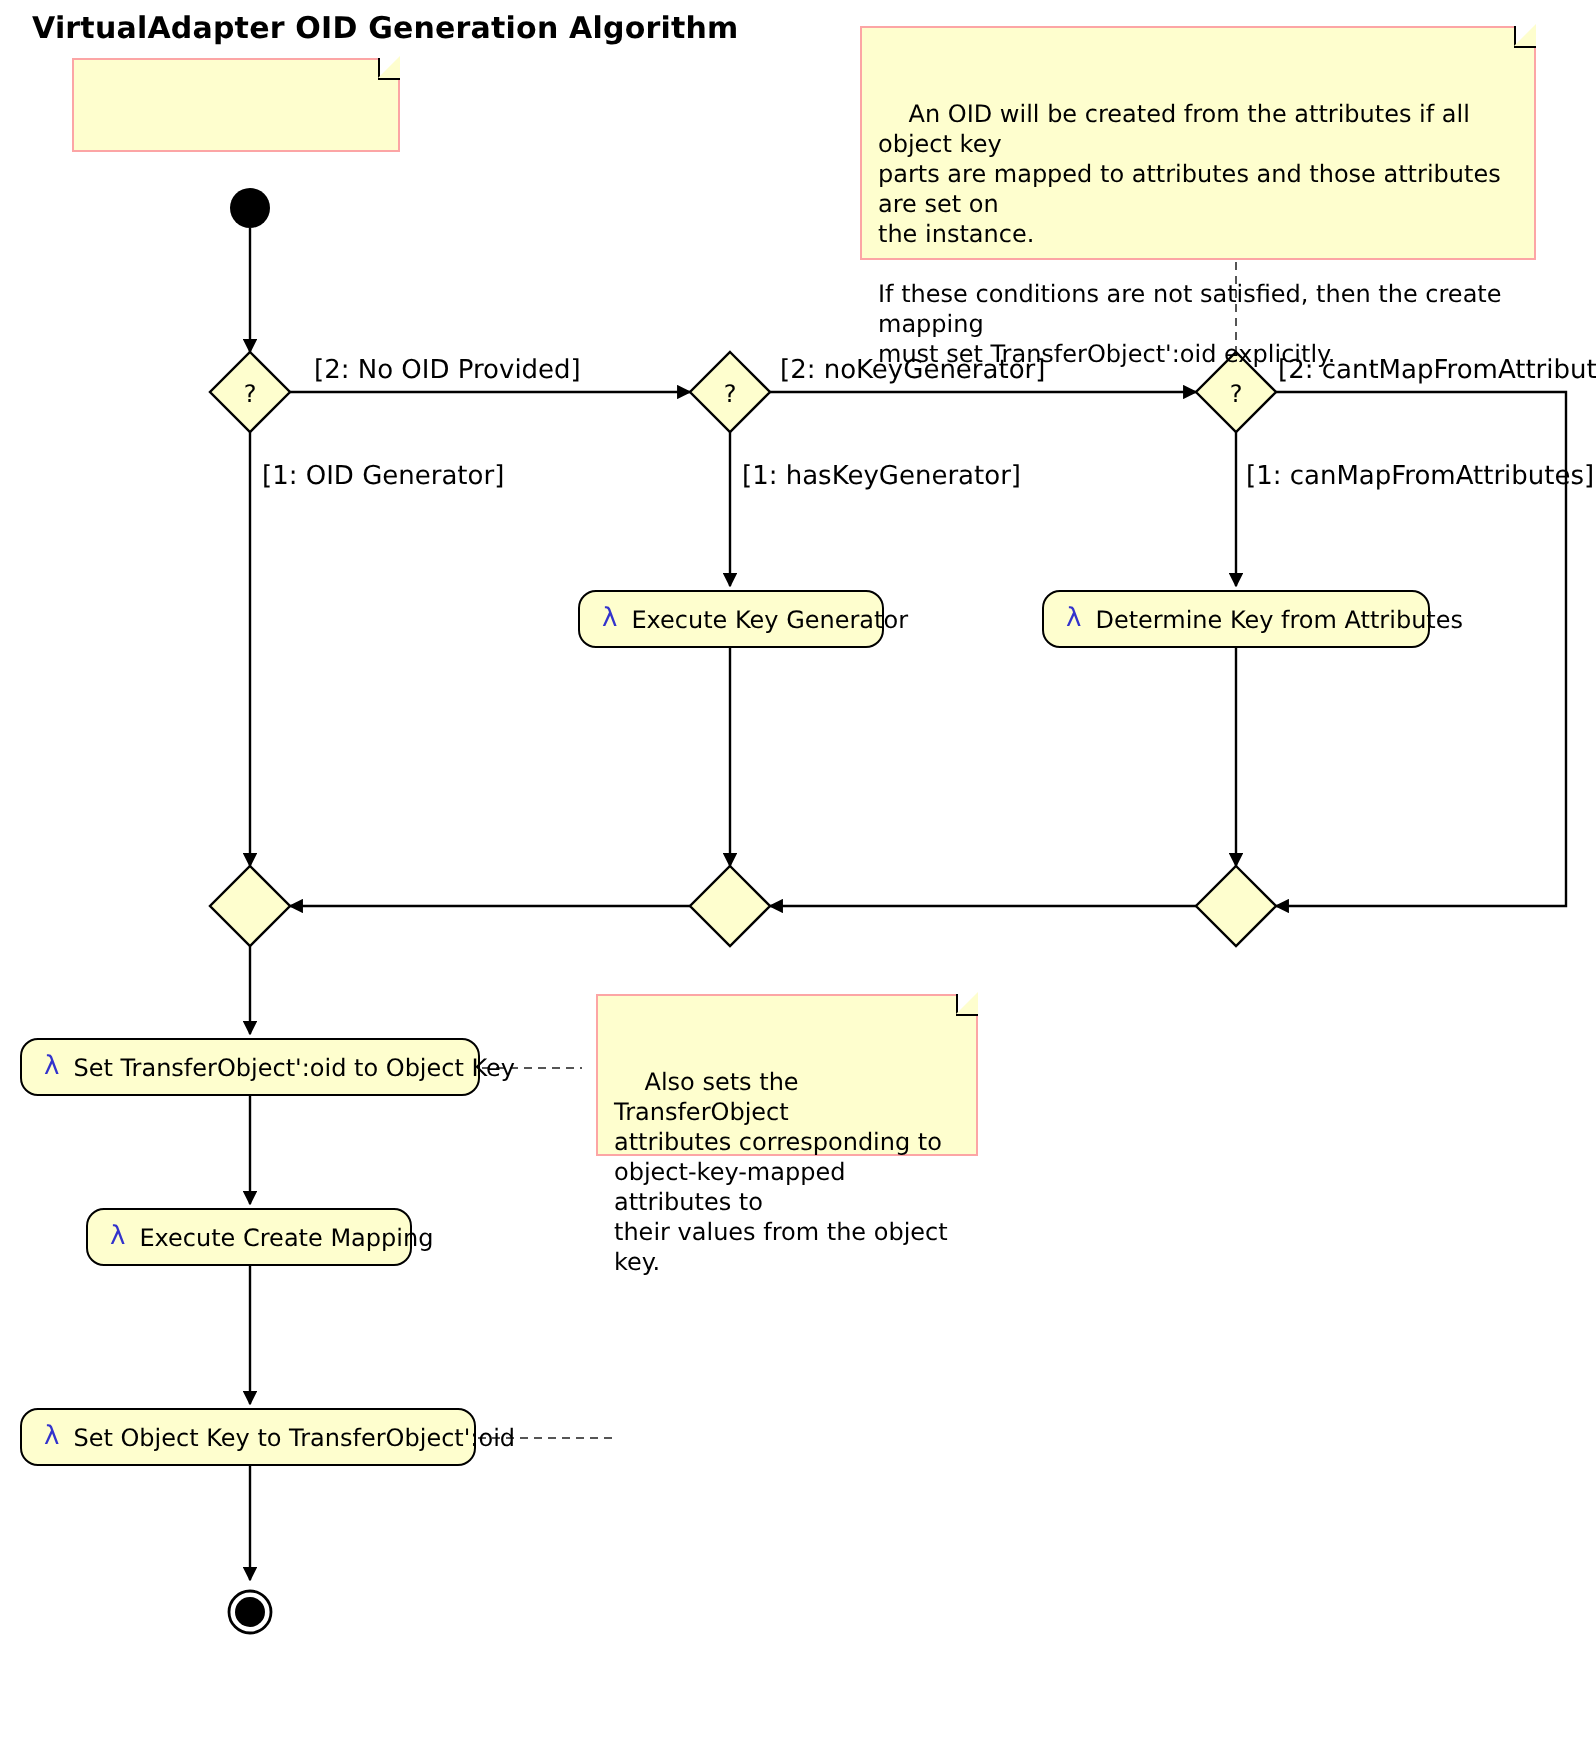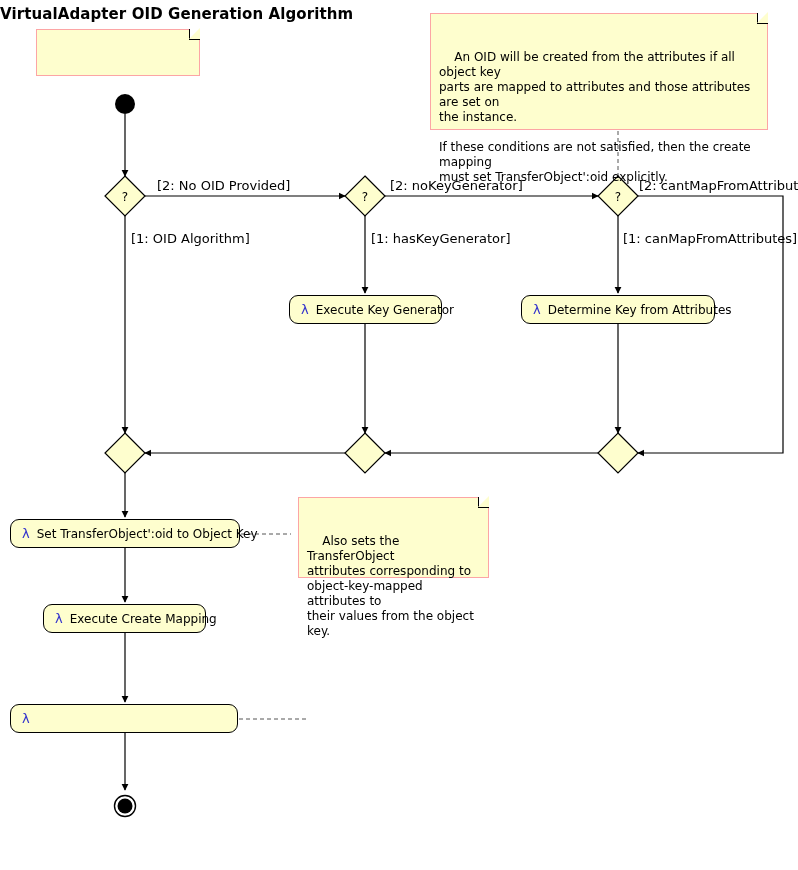--- a/index.html
+++ b/index.html
@@ -4,21 +4,21 @@
 <style>
   html,body{margin:0;padding:0;background:#ffffff;}
   body{
     width:798px;height:870px;position:relative;overflow:hidden;
     font-family:"DejaVu Sans","Liberation Sans",sans-serif;
     color:#000000;
   }
   #diagram{position:absolute;left:0;top:0;width:798px;height:870px;}
 
   .title{
-    position:absolute;left:0;top:5px;
+    position:absolute;left:16px;top:5px;
     font-size:15px;font-weight:bold;letter-spacing:0.1px;
     color:#000000;white-space:nowrap;
   }
 
   
   .note{
     position:absolute;
     background:#FEFECE;
     border:1px solid #fca5a5;
     box-sizing:border-box;
@@ -146,21 +146,21 @@
 
     <circle cx="125" cy="806" r="10.5" fill="#ffffff" stroke="#000000" stroke-width="1.4"></circle>
     <circle cx="125" cy="806" r="7.5" fill="#000000" stroke="none"></circle>
   </svg>
 
   <div class="qmark" style="left:125px;top:197px">?</div>
   <div class="qmark" style="left:365px;top:197px">?</div>
   <div class="qmark" style="left:618px;top:197px">?</div>
 
   <div class="glabel" style="left:157px;top:178px">[2: No OID Provided]</div>
-  <div class="glabel" style="left:131px;top:231px">[1: OID Algorithm]</div>
+  <div class="glabel" style="left:131px;top:231px">[1: OID Generator]</div>
   <div class="glabel" style="left:390px;top:178px">[2: noKeyGenerator]</div>
   <div class="glabel" style="left:371px;top:231px">[1: hasKeyGenerator]</div>
   <div class="glabel" style="left:639px;top:178px">[2: cantMapFromAttributes]</div>
   <div class="glabel" style="left:623px;top:231px">[1: canMapFromAttributes]</div>
 
   <div class="action" style="left:289px;top:295px;width:153px">
     <span class="lam">λ</span>
     <span>Execute Key Generator</span>
   </div>
 
@@ -174,20 +174,21 @@
     <span>Set TransferObject':oid to Object Key</span>
   </div>
 
   <div class="action" style="left:43px;top:604px;width:163px">
     <span class="lam">λ</span>
     <span>Execute Create Mapping</span>
   </div>
 
   <div class="action" style="left:10px;top:704px;width:228px">
     <span class="lam">λ</span>
+    <span>Set Object Key to TransferObject':oid</span>
   </div>
 
   <div class="note" style="left:36px;top:29px;width:164px;height:47px">
     <span class="dogear"></span>
   </div>
 
   <div class="note" style="left:430px;top:13px;width:338px;height:117px">
     <span class="dogear"></span>
     <span>An OID will be created from the attributes if all object key
 parts are mapped to attributes and those attributes are set on

